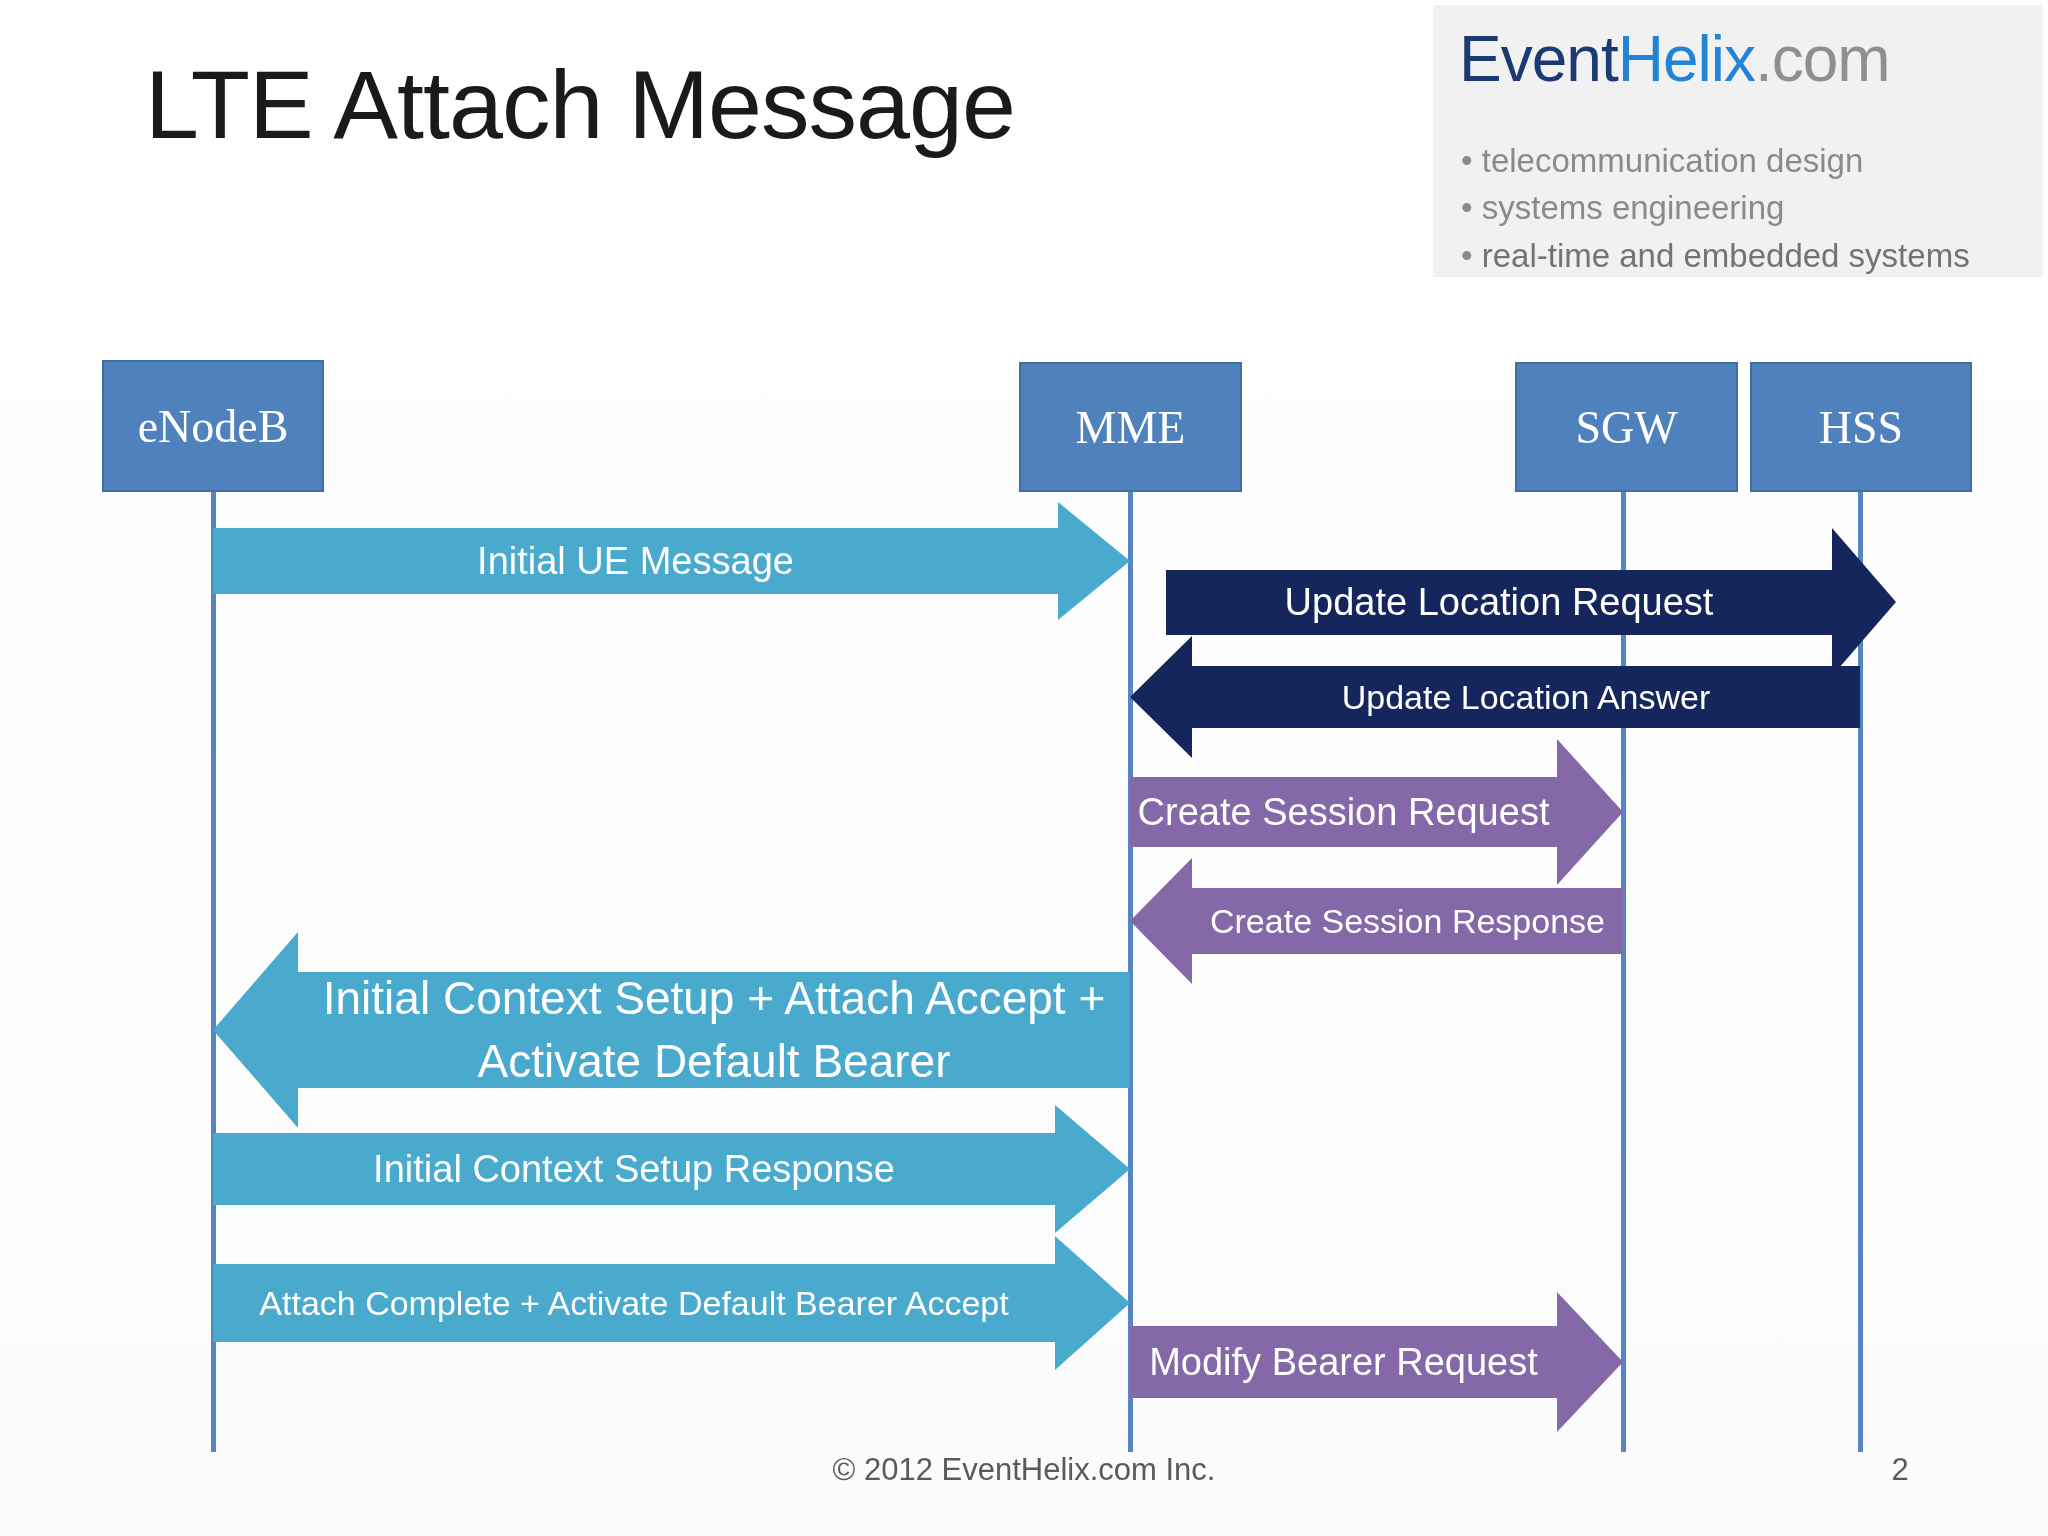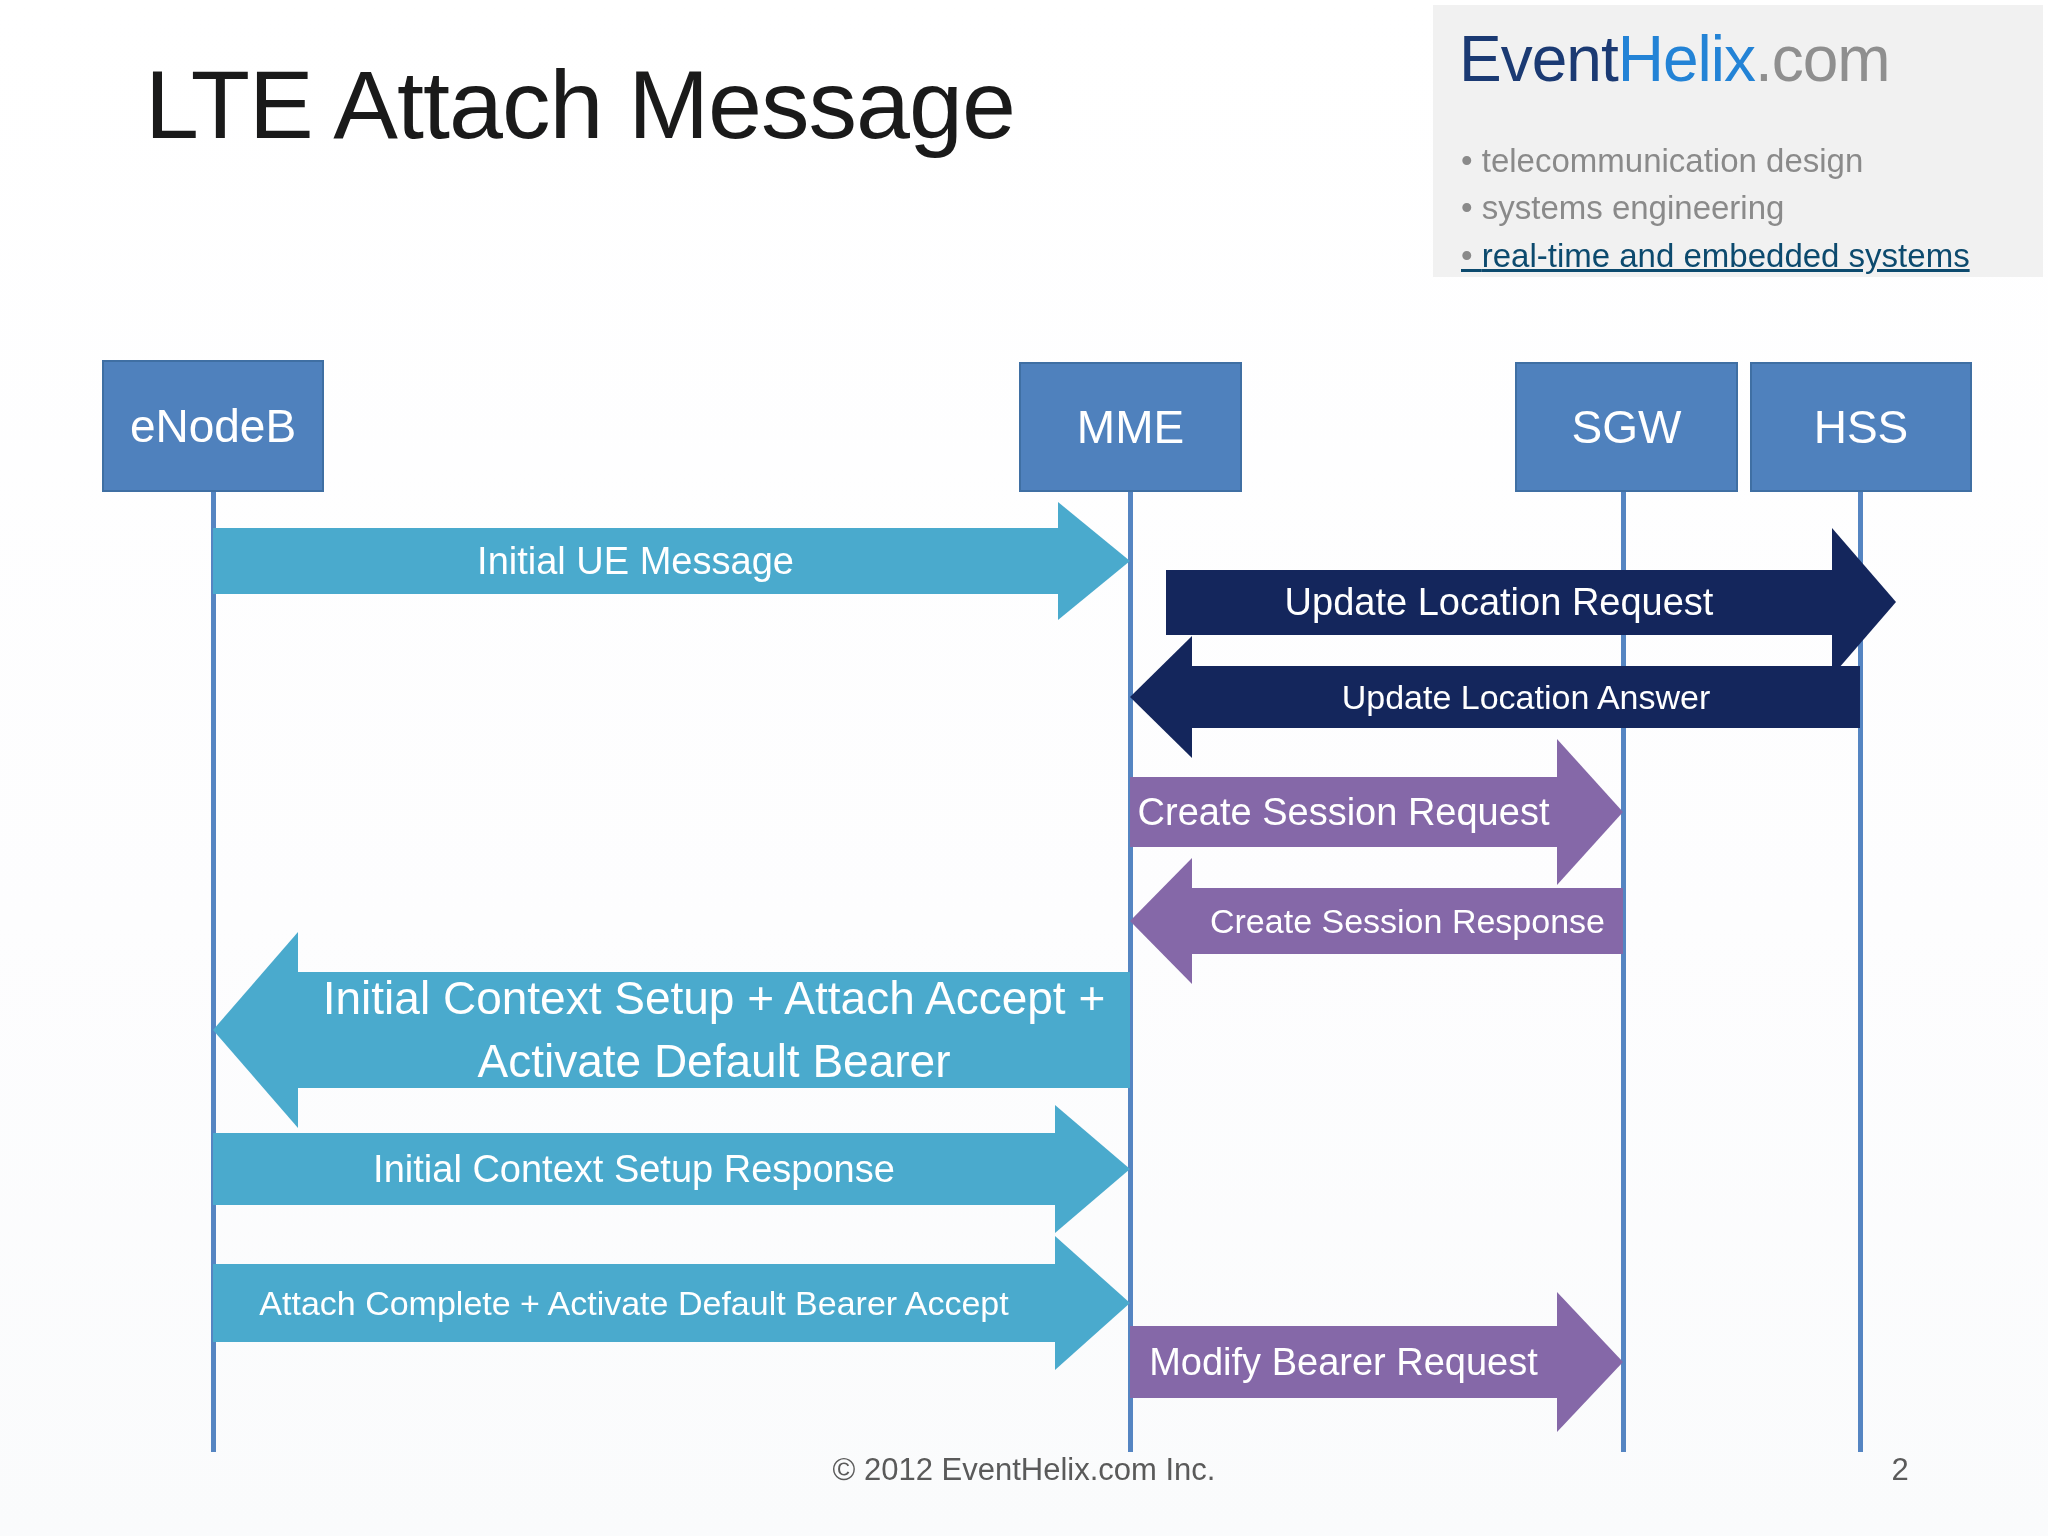--- a/index.html
+++ b/index.html
@@ -27,21 +27,21 @@
   .bullets li{
     font-size:33px;line-height:1.45;color:#8a8a8a;
   }
   .bullets li::before{content:"\2022\00a0";color:#8a8a8a;}
 
   
   .lifeline{position:absolute;z-index:1;}
   .entity-box{
     position:absolute;z-index:3;box-sizing:border-box;border:2px solid #3f6fa3;
     display:flex;align-items:center;justify-content:center;
-    color:#ffffff;font-size:46px;
+    color:#ffffff;font-size:46px;font-family:Liberation Serif, serif;
   }
   .arrow{position:absolute;z-index:2;}
   .arrow-body{
     position:absolute;display:flex;flex-direction:column;
     align-items:center;justify-content:center;
     color:#ffffff;text-align:center;
   }
   .arrow-label{white-space:nowrap;line-height:1.38;}
   .arrow-head{position:absolute;width:0;height:0;top:0;}
 
@@ -62,21 +62,21 @@
 
   <div class="title">
     <div>LTE Attach Message</div>
   </div>
 
   <div class="logo-panel">
     <div class="brand" id="brand"><span style="color: rgb(27, 58, 115);">Event</span><span style="color: rgb(35, 131, 214);">Helix</span><span style="color: rgb(143, 143, 143);">.com</span></div>
     <ul class="bullets" id="bullets">
         <li style="color: rgb(138, 138, 138); margin-top: 40px;">telecommunication design</li>
         <li style="color: rgb(138, 138, 138);">systems engineering</li>
-        <li style="color: #0c4a6e; text-decoration: underline;">real-time and embedded systems</li>
+        <li style="color: #737373;">real-time and embedded systems</li>
       </ul>
   </div>
 
   <div id="diagram">
       <div class="lifeline" style="left: 210.5px; top: 490px; width: 5px; height: 962px; background: rgb(85, 133, 194);"></div>
       <div class="lifeline" style="left: 1127.5px; top: 490px; width: 5px; height: 962px; background: rgb(85, 133, 194);"></div>
       <div class="lifeline" style="left: 1620.5px; top: 490px; width: 5px; height: 962px; background: rgb(85, 133, 194);"></div>
       <div class="lifeline" style="left: 1857.5px; top: 490px; width: 5px; height: 962px; background: rgb(85, 133, 194);"></div>
       <div class="entity-box" style="left: 102px; top: 360px; width: 222px; height: 132px; background: rgb(79, 129, 189); border-color: rgb(63, 111, 163);">
         <span>eNodeB</span>

